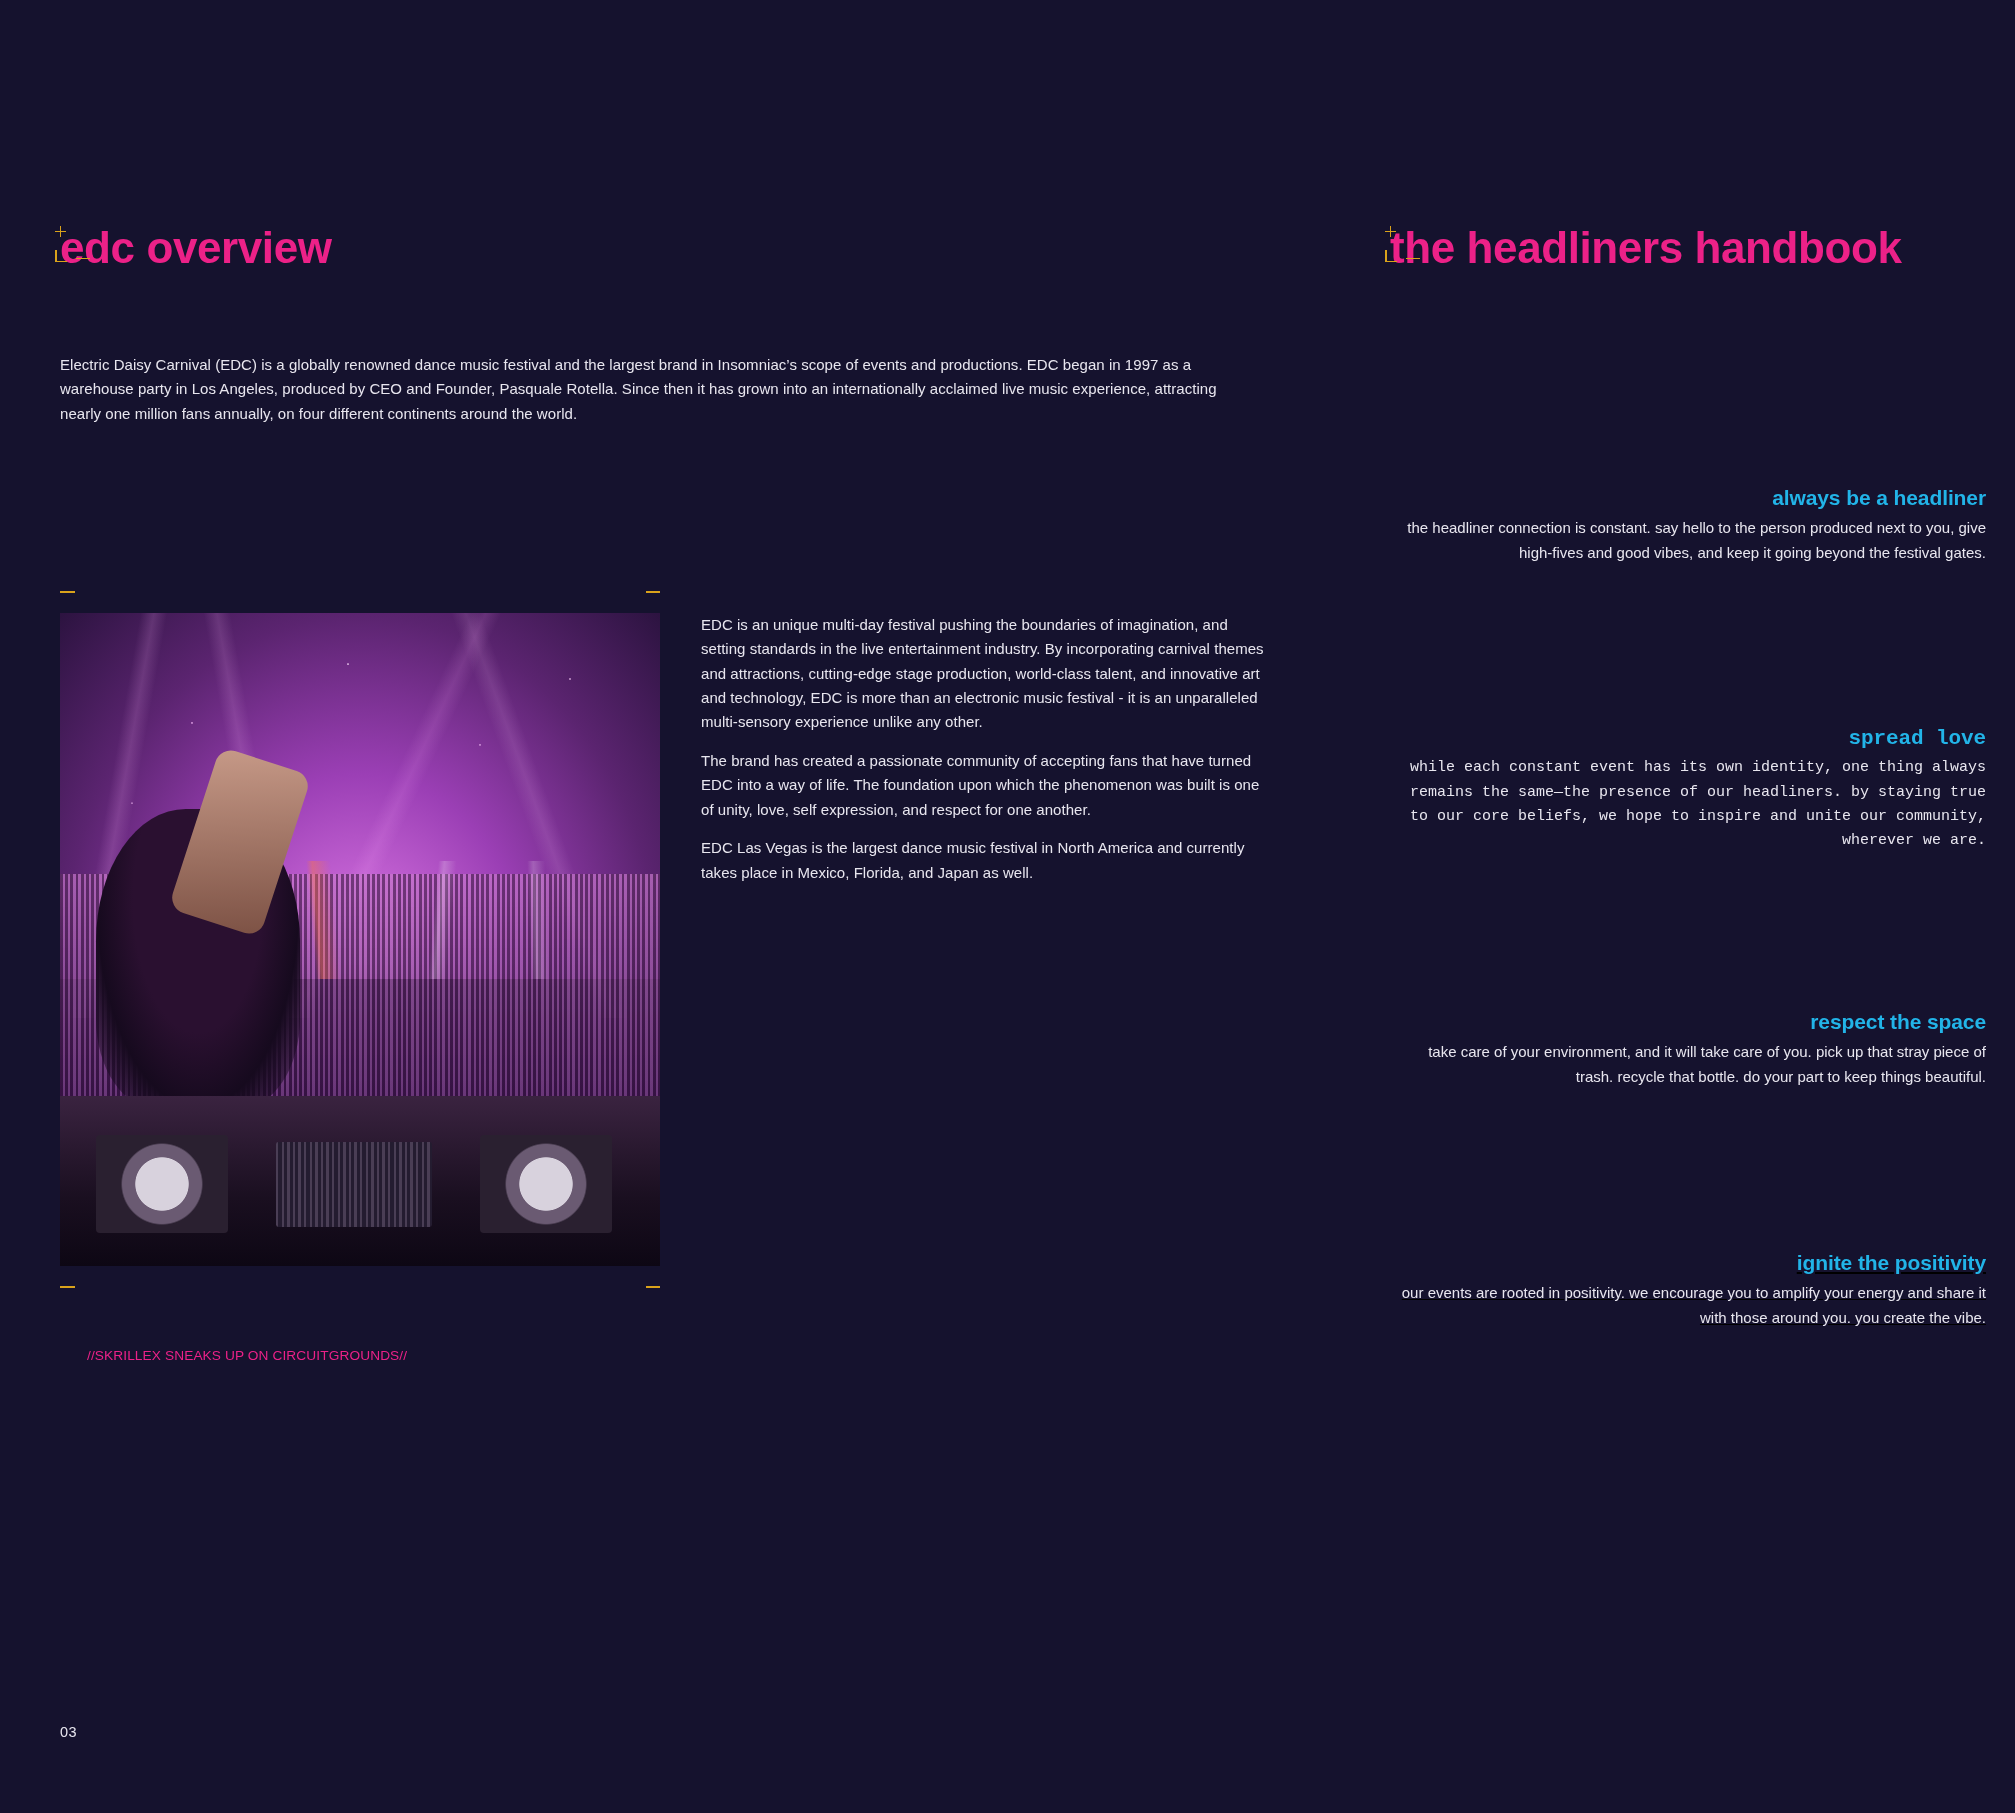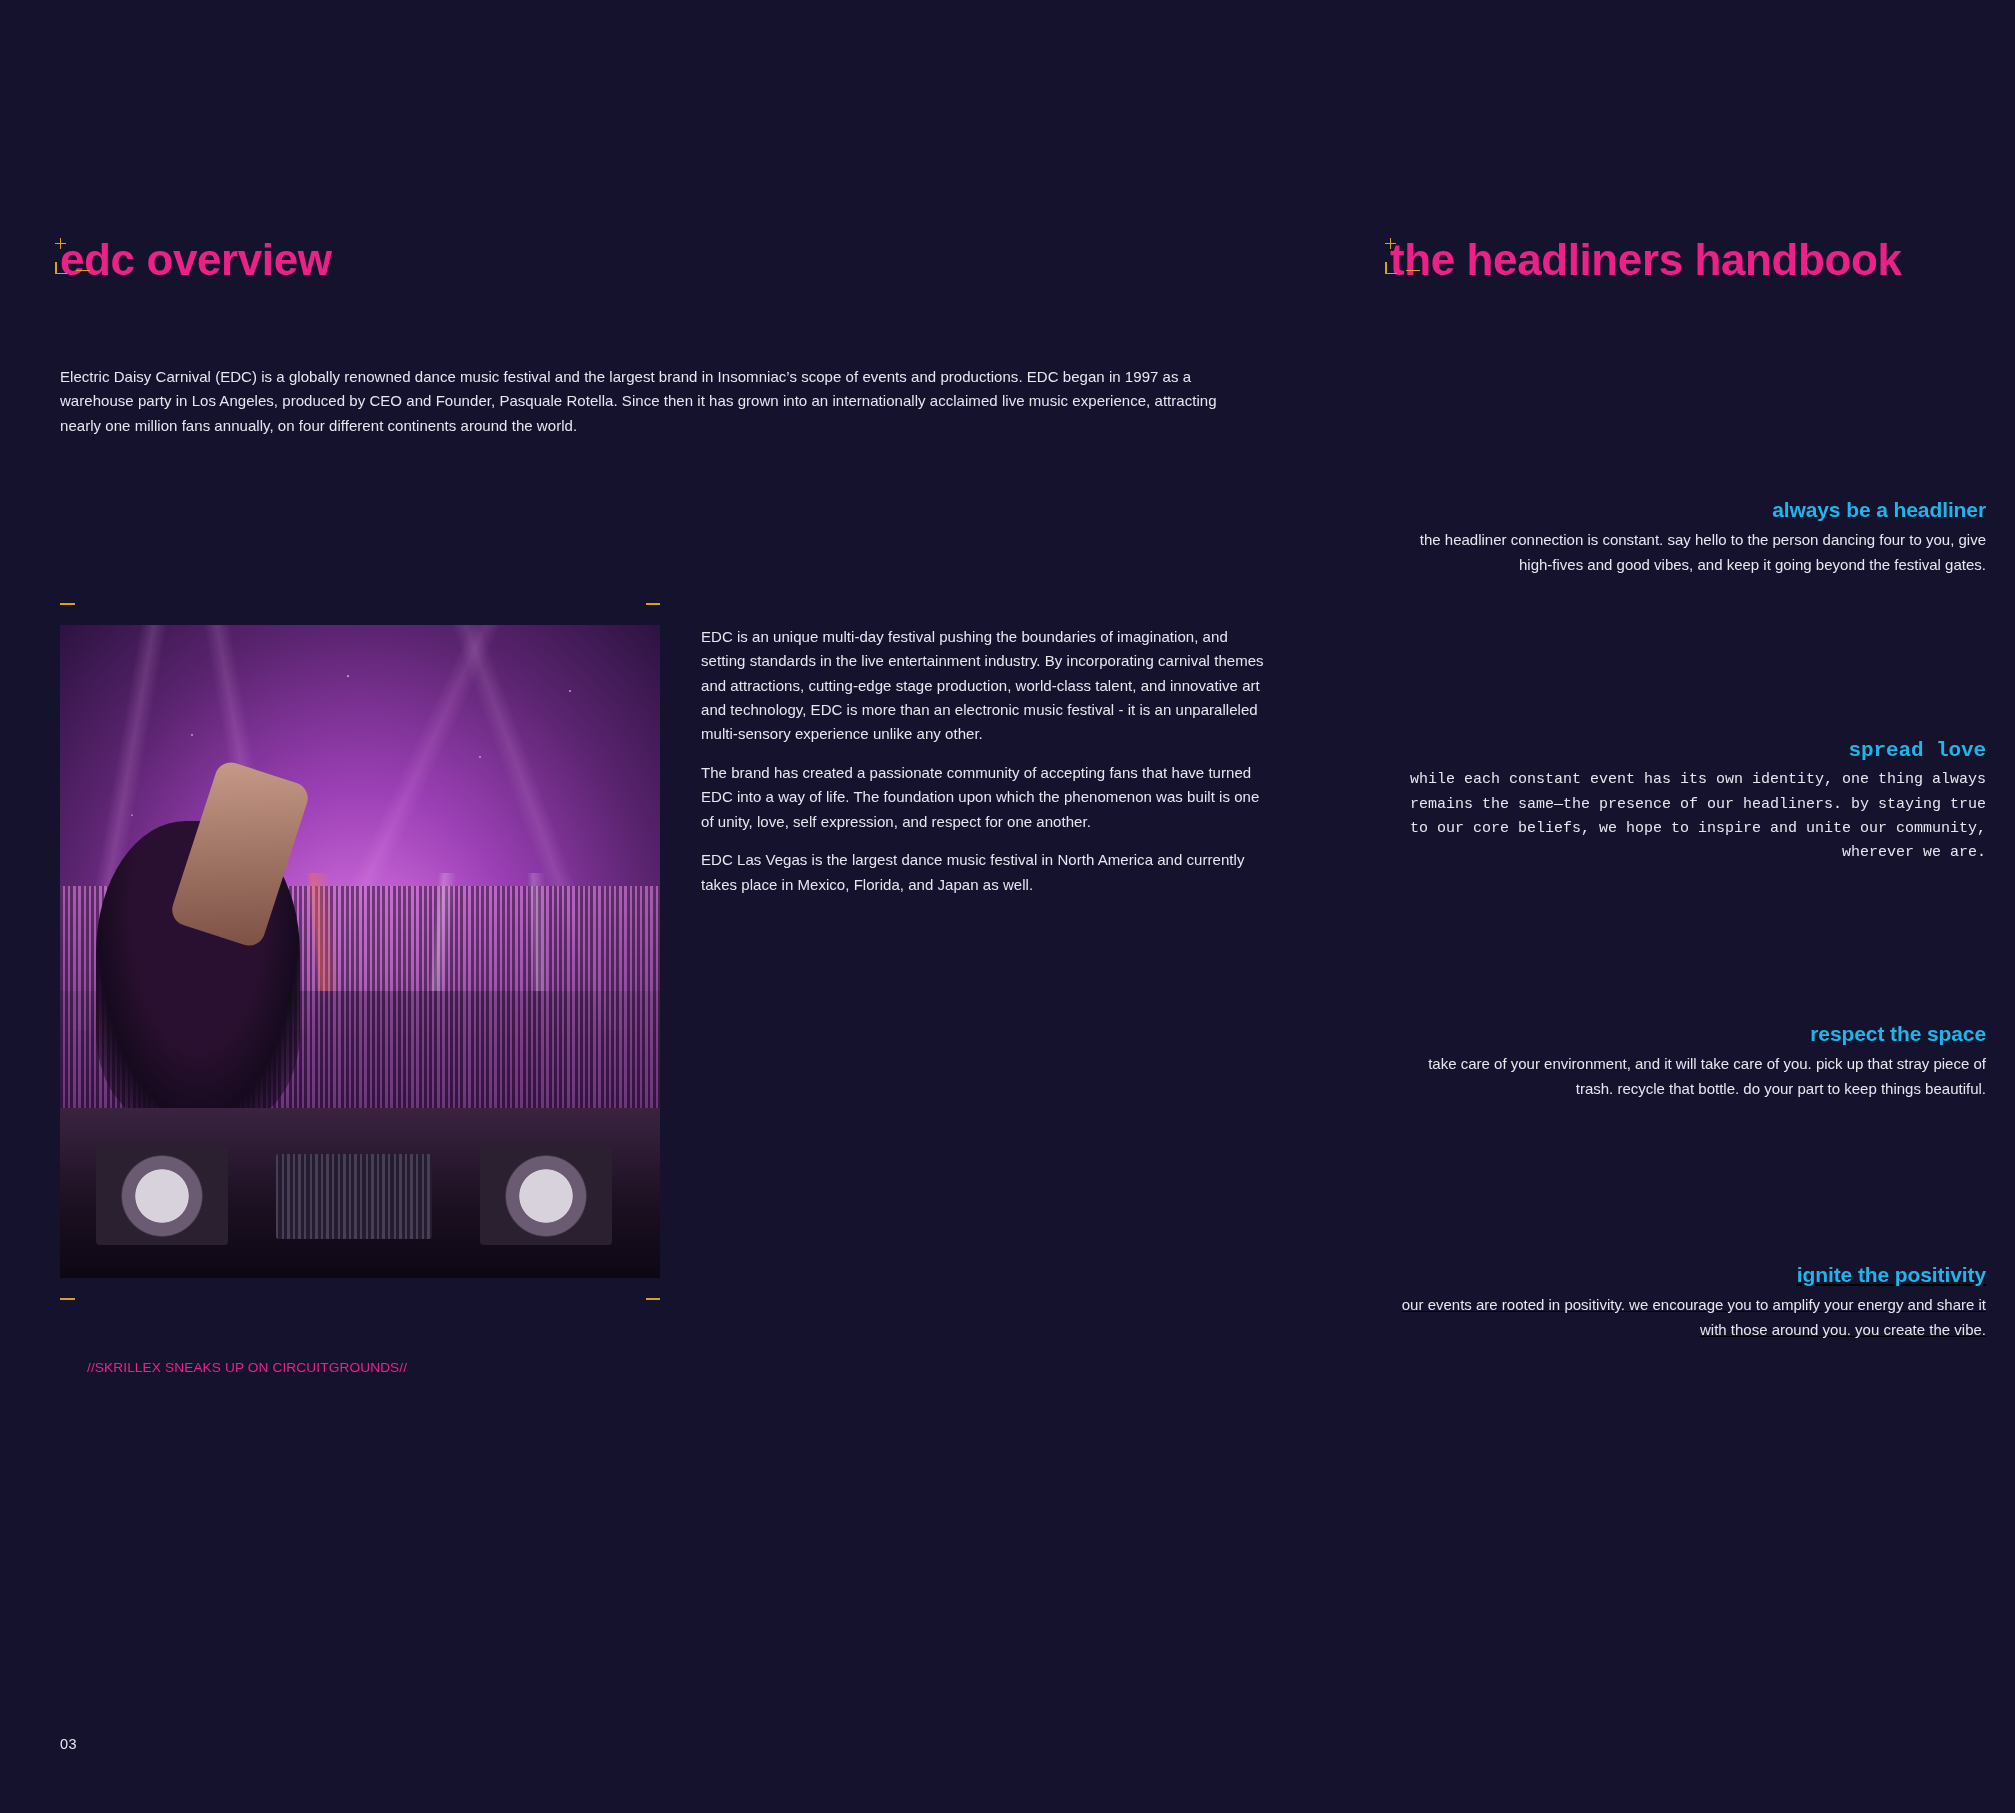--- a/index.html
+++ b/index.html
@@ -12,21 +12,21 @@
   }
   .spread {
     position: relative;
     width: 2660px;
     height: 1814px;
     background: #15122e;
   }
   
   .page {
     position: absolute;
-    top: 12px;
+    top: 0;
     height: 1800px;
   }
   .page-left  { left: 0;     width: 1330px; }
   .page-right { left: 1330px; width: 1330px; }
 
   
   .heading-block { position: absolute; }
   .heading-title {
     font-size: 44px;
     font-weight: bold;
@@ -242,21 +242,21 @@
         <span class="mark plus-v"></span>
         <span class="mark l-v"></span>
         <span class="mark l-h"></span>
         <span class="mark dash"></span>
       </div>
       <div class="heading-title">the headliners handbook</div>
     </div>
 
     <div class="entry" style="left:60px; top:486px;">
       <div class="entry-title">always be a headliner</div>
-      <div class="entry-body">the headliner connection is constant. say hello to the person dancing four to you, give high-fives and good vibes, and keep it going beyond the festival gates.</div>
+      <div class="entry-body">the headliner connection is constant. say hello to the person produced next to you, give high-fives and good vibes, and keep it going beyond the festival gates.</div>
     </div>
     <div class="entry" style="left:60px; top:727px;font-family:Liberation Mono, monospace;">
       <div class="entry-title">spread love</div>
       <div class="entry-body">while each constant event has its own identity, one thing always remains the same—the presence of our headliners. by staying true to our core beliefs, we hope to inspire and unite our community, wherever we are.</div>
     </div>
     <div class="entry" style="left:60px; top:1010px;">
       <div class="entry-title">respect the space</div>
       <div class="entry-body">take care of your environment, and it will take care of you. pick up that stray piece of trash. recycle that bottle. do your part to keep things beautiful.</div>
     </div>
     <div class="entry" style="left:60px; top:1251px;text-decoration:underline;">

